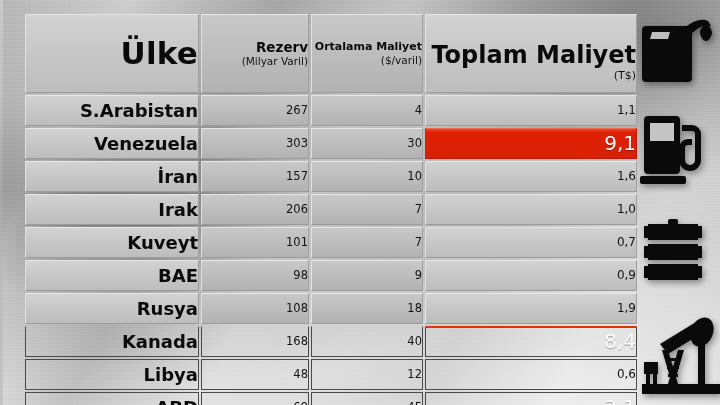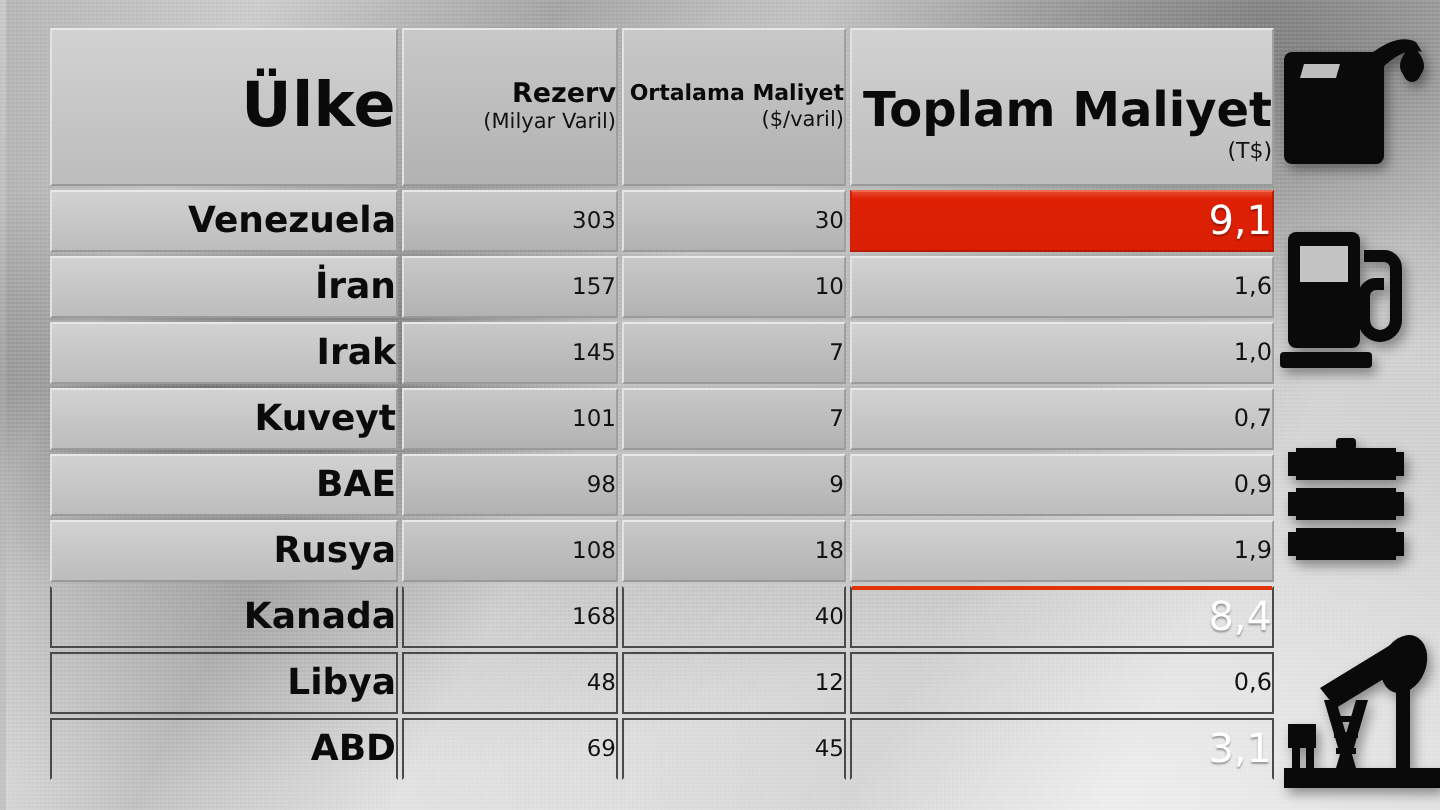--- a/index.html
+++ b/index.html
@@ -225,38 +225,44 @@
       <td class="cell-filled dark hdr hdr-avg">
         <span class="hdr-main">Ortalama Maliyet</span>
         <span class="hdr-sub">($/varil)</span>
       </td>
       <td class="cell-filled hdr hdr-total">
         <span class="hdr-main">Toplam Maliyet</span>
         <span class="hdr-sub">(T$)</span>
       </td>
     </tr>
 
+    <tr class="body-row">
+      <td class="cell-filled"><span class="v-country">S.Arabistan</span></td>
+      <td class="cell-filled dark"><span class="v-num">267</span></td>
+      <td class="cell-filled dark"><span class="v-num">4</span></td>
+      <td class="cell-filled"><span class="v-total">1,1</span></td>
+    </tr>
 
     <tr class="body-row">
       <td class="cell-filled"><span class="v-country">Venezuela</span></td>
       <td class="cell-filled dark"><span class="v-num">303</span></td>
       <td class="cell-filled dark"><span class="v-num">30</span></td>
       <td class="cell-filled cell-highlight"><span class="v-total big">9,1</span></td>
     </tr>
 
     <tr class="body-row">
       <td class="cell-filled"><span class="v-country">İran</span></td>
       <td class="cell-filled dark"><span class="v-num">157</span></td>
       <td class="cell-filled dark"><span class="v-num">10</span></td>
       <td class="cell-filled"><span class="v-total">1,6</span></td>
     </tr>
 
     <tr class="body-row">
       <td class="cell-filled"><span class="v-country">Irak</span></td>
-      <td class="cell-filled dark"><span class="v-num">145</span></td>
+      <td class="cell-filled dark"><span class="v-num">206</span></td>
       <td class="cell-filled dark"><span class="v-num">7</span></td>
       <td class="cell-filled"><span class="v-total">1,0</span></td>
     </tr>
 
     <tr class="body-row">
       <td class="cell-filled"><span class="v-country">Kuveyt</span></td>
       <td class="cell-filled dark"><span class="v-num">101</span></td>
       <td class="cell-filled dark"><span class="v-num">7</span></td>
       <td class="cell-filled"><span class="v-total">0,7</span></td>
     </tr>

